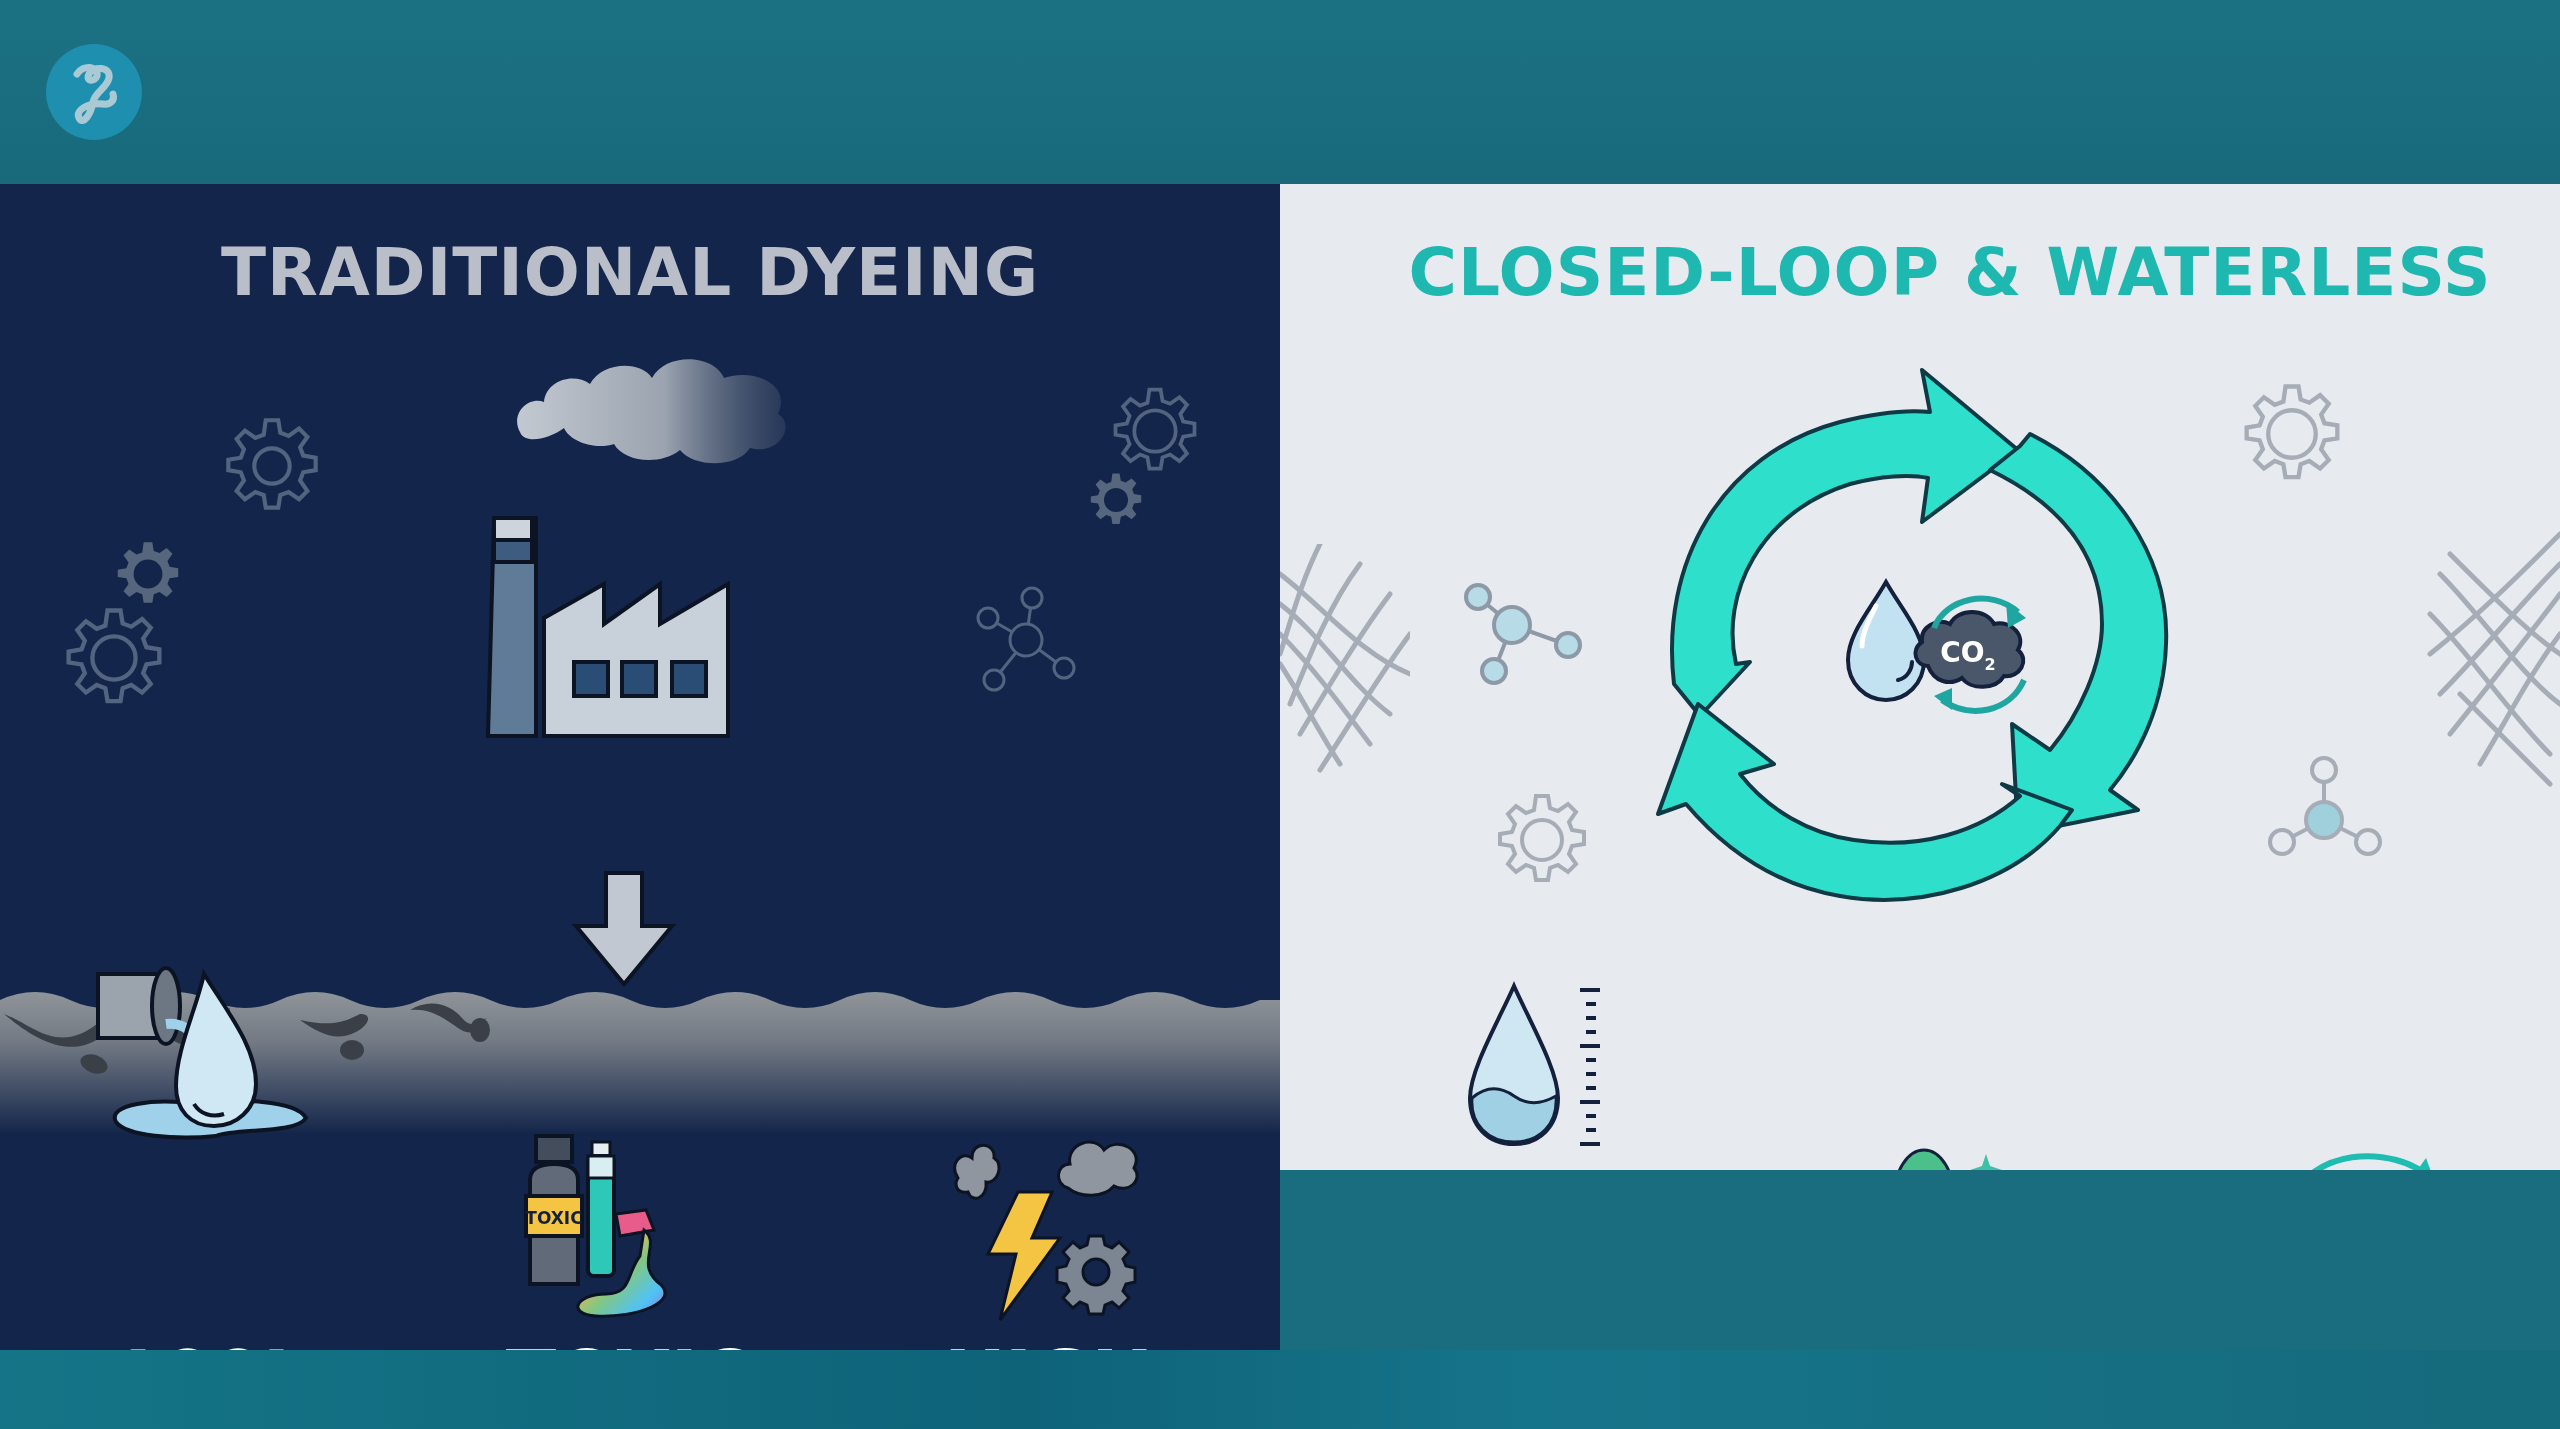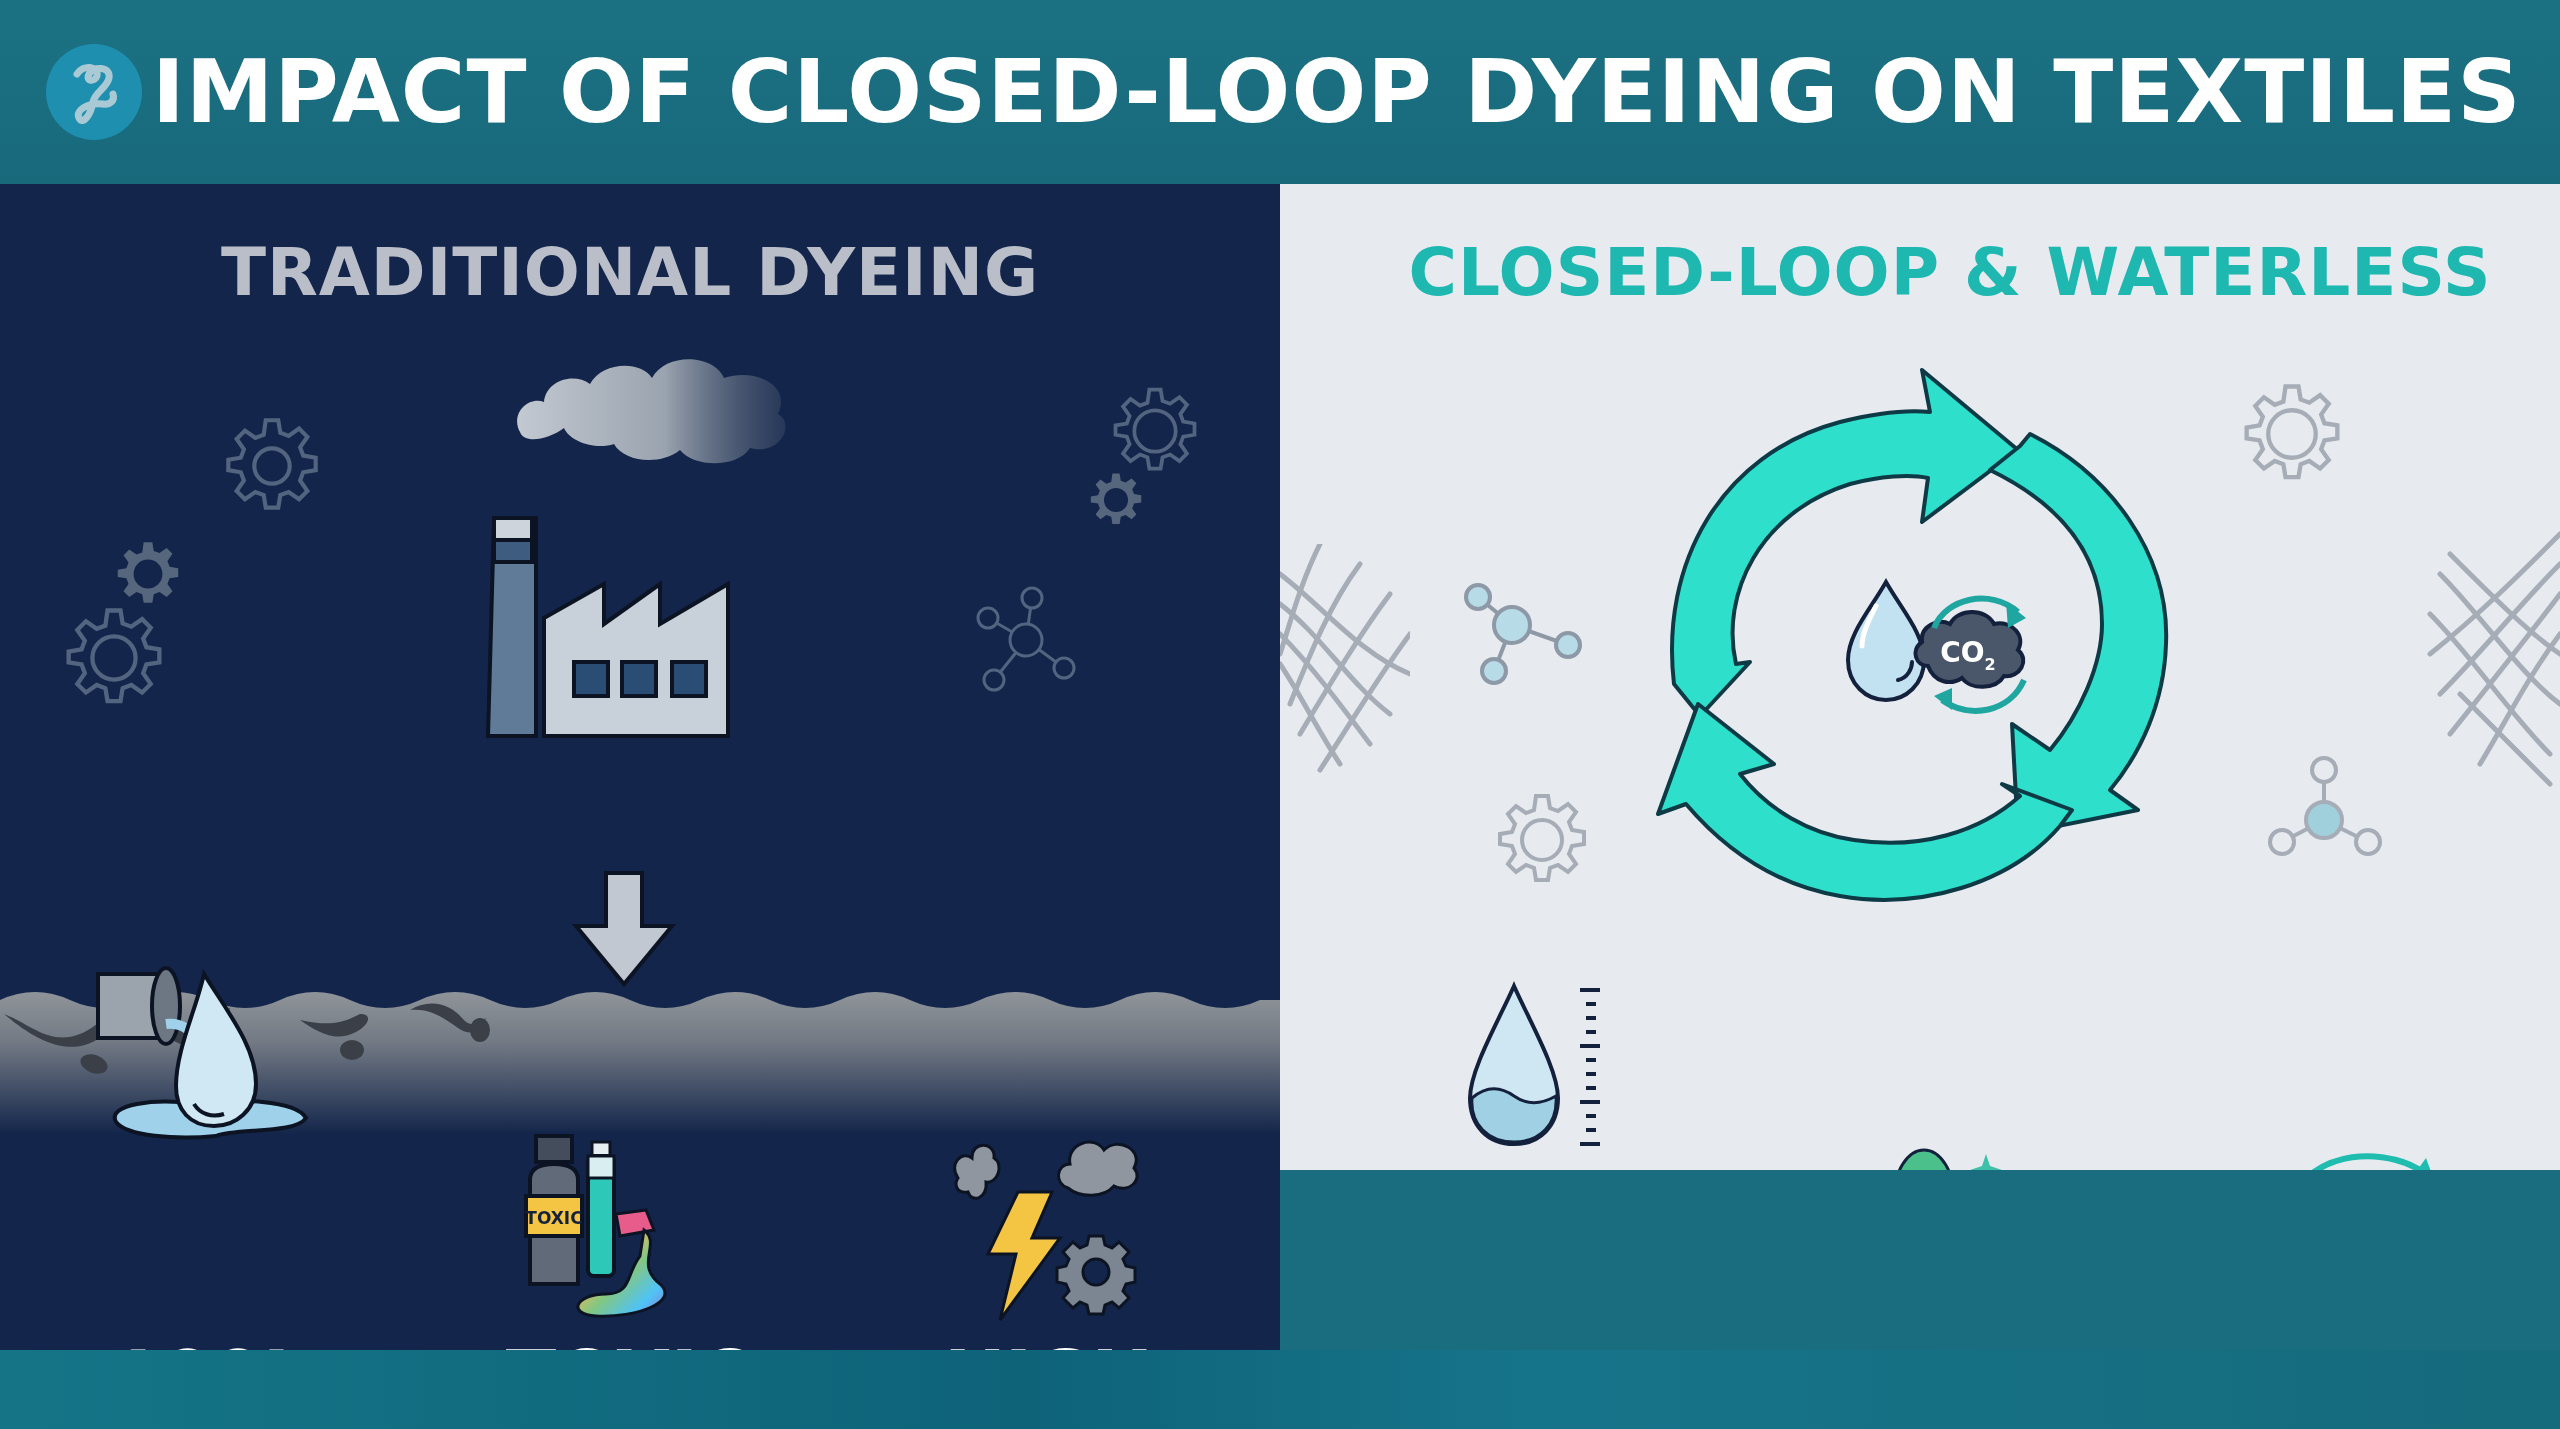--- a/index.html
+++ b/index.html
@@ -56,21 +56,20 @@
 </style>
 </head>
 <body>
 
 <div class="header">
   <div class="logo">
     <svg width="70" height="80" viewBox="0 0 70 80">
       <path d="M18 22 C24 12, 40 14, 38 24 C36 30, 26 30, 30 22 C34 14, 52 14, 50 26 C48 36, 36 40, 34 50 C32 62, 24 74, 20 66 C16 58, 30 50, 44 52 C52 53, 56 48, 54 42" fill="none" stroke="#a9c9d4" stroke-width="7" stroke-linecap="round"></path>
     </svg>
   </div>
-  <div class="main-title">IMPACT OF CLOSED-LOOP DYEING ON TEXTILES</div>
 </div>
 
 <div class="panel-left">
   <div class="panel-title">TRADITIONAL DYEING</div>
 
   <svg class="abs" style="left:220px; top:230px;" width="104" height="104" viewBox="0 0 100 100">
     <path d="M44 6h12l2 12 8 3 10-7 8 8-7 10 3 8 12 2v12l-12 2-3 8 7 10-8 8-10-7-8 3-2 12H44l-2-12-8-3-10 7-8-8 7-10-3-8-12-2V44l12-2 3-8-7-10 8-8 10 7 8-3z" fill="none" stroke="#52647f" stroke-width="4"></path>
     <circle cx="50" cy="50" r="17" fill="none" stroke="#52647f" stroke-width="4"></circle>
   </svg>
   <svg class="abs" style="left:112px; top:354px;" width="72" height="72" viewBox="0 0 100 100">

